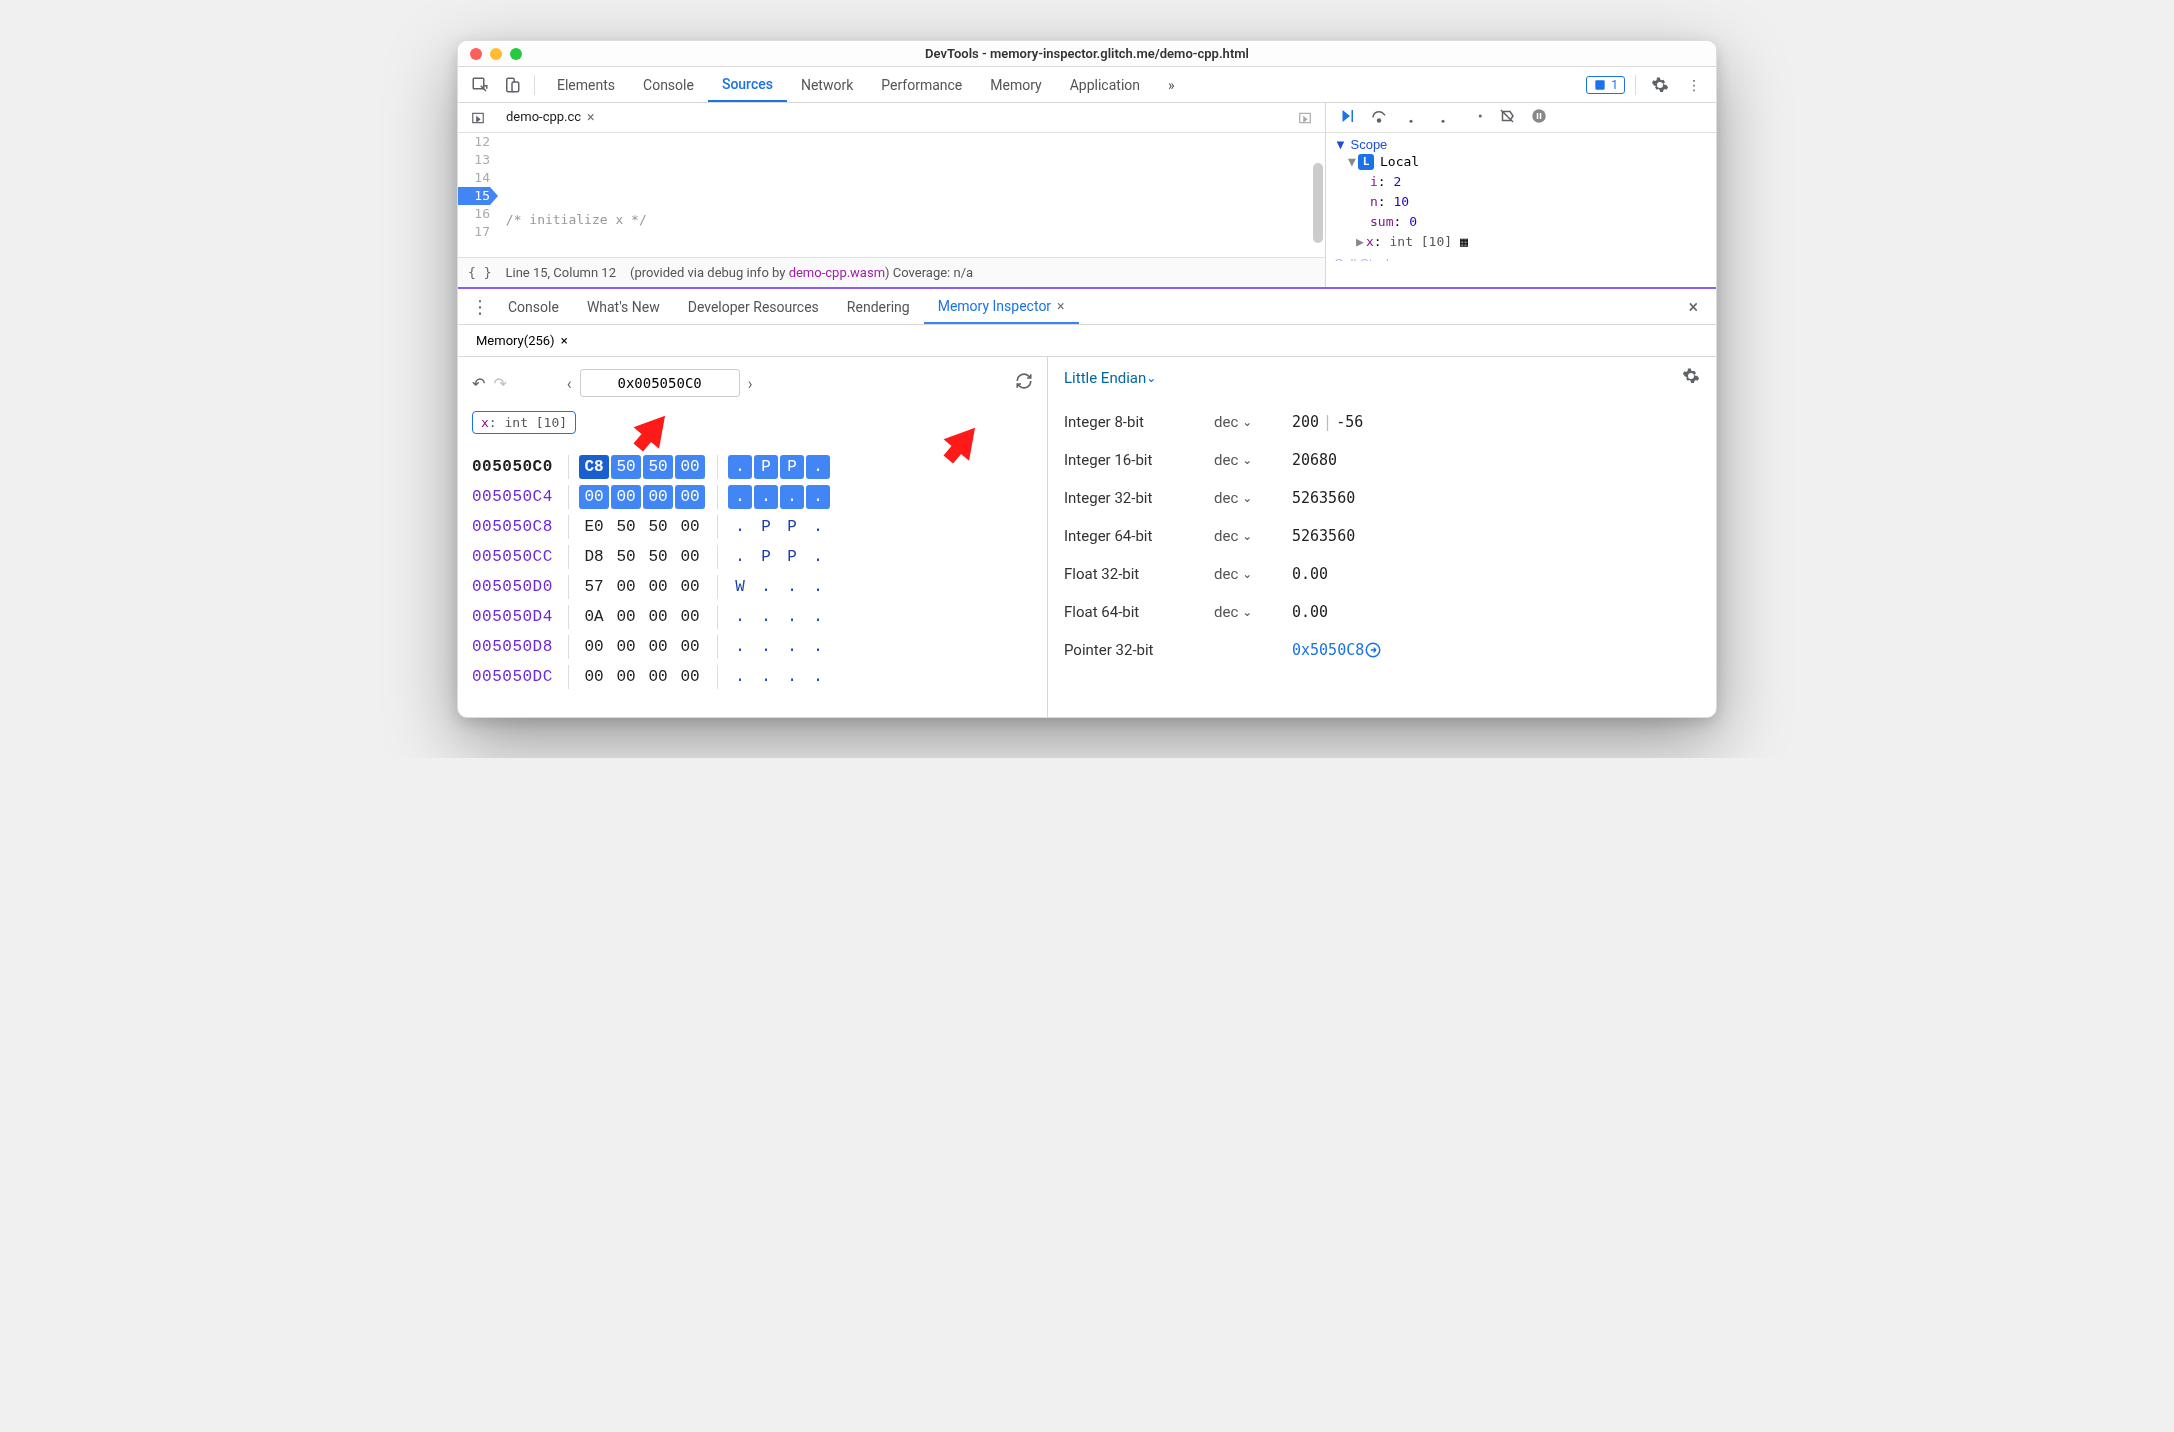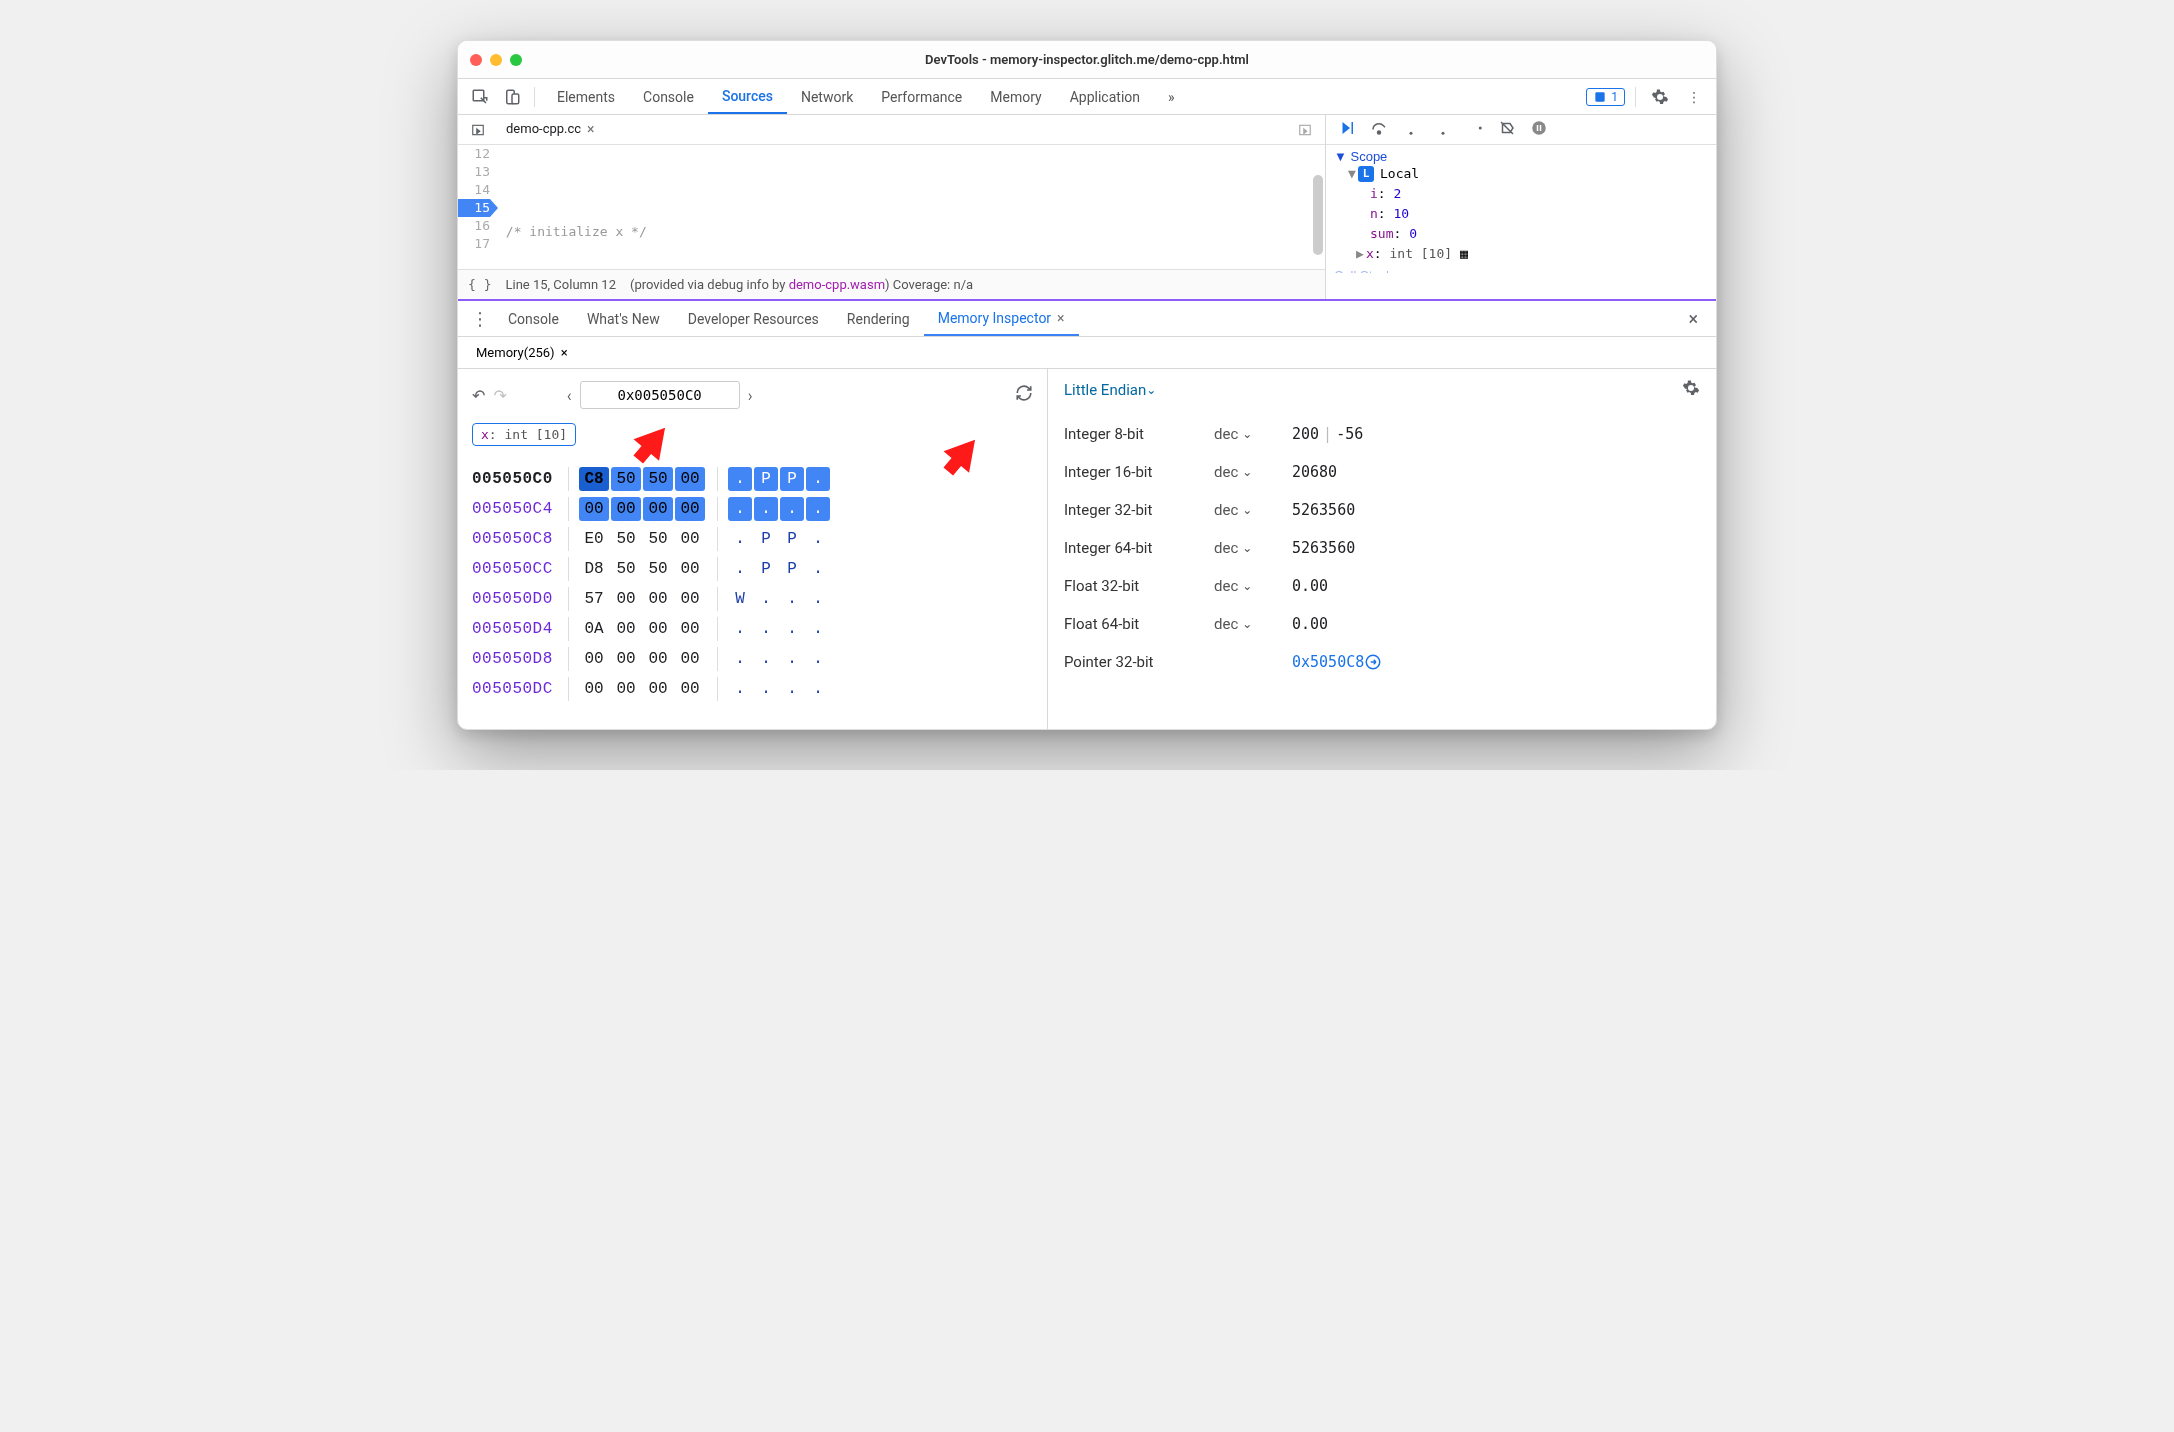--- a/index.html
+++ b/index.html
@@ -14,21 +14,21 @@
   .window {
     width: 1260px;
     background: #fff;
     border-radius: 10px;
     box-shadow: 0 25px 70px rgba(0,0,0,0.35), 0 5px 15px rgba(0,0,0,0.15);
     overflow: hidden;
     border: 1px solid #ddd;
     position: relative;
   }
   .titlebar {
-    height: 38px;
+    height: 26px;
     display: flex;
     align-items: center;
     padding: 0 12px;
     border-bottom: 1px solid #d8d8d8;
     background: #fdfdfd;
     position: relative;
   }
   .traffic { display: flex; gap: 8px; }
   .traffic .dot { width: 12px; height: 12px; border-radius: 50%; }
   .tl-red { background: #ff5f57; }
@@ -167,21 +167,21 @@
     margin-top: 18px;
   }
   .hex-row { display: flex; align-items: center; height: 30px; }
   .hex-addr { width: 96px; color: #6d28d9; letter-spacing: 0.5px; }
   .hex-addr.strong { color: #202124; font-weight: 700; }
   .hex-bytes { display: flex; border-right: 1px solid #ddd; padding-right: 10px; border-left: 1px solid #ddd; padding-left: 10px; }
   .hex-byte {
     width: 30px; height: 24px; display: flex; align-items: center; justify-content: center;
     margin-right: 2px; border-radius: 3px; color: #202124;
   }
-  .hex-byte.sel { background: #4285f4; color: #000000; }
+  .hex-byte.sel { background: #4285f4; color: #ffffff; }
   .hex-byte.sel.first { background: #1a5fd0; font-weight: 600; }
   .hex-ascii { display: flex; margin-left: 10px; }
   .hex-char {
     width: 24px; height: 24px; display: flex; align-items: center; justify-content: center;
     margin-right: 2px; border-radius: 3px; color: #1c3faa;
   }
   .hex-char.sel { background: #4285f4; color: #fff; }
   .value-pane { flex: 1; padding: 10px 16px; position: relative; }
   .endian-row { display: flex; align-items: center; font-size: 15px; color: #0369a1; margin-bottom: 14px; }
   .endian-row .gear { margin-left: auto; color: #5f6368; }

